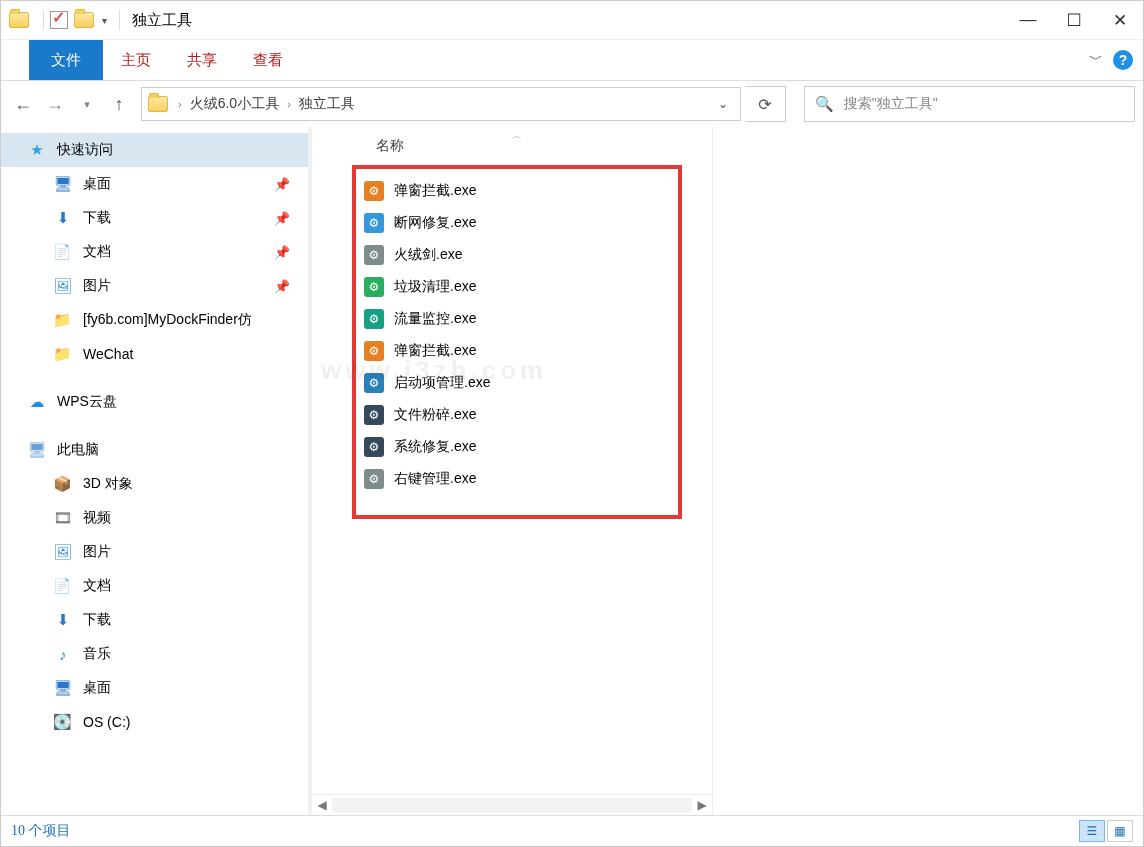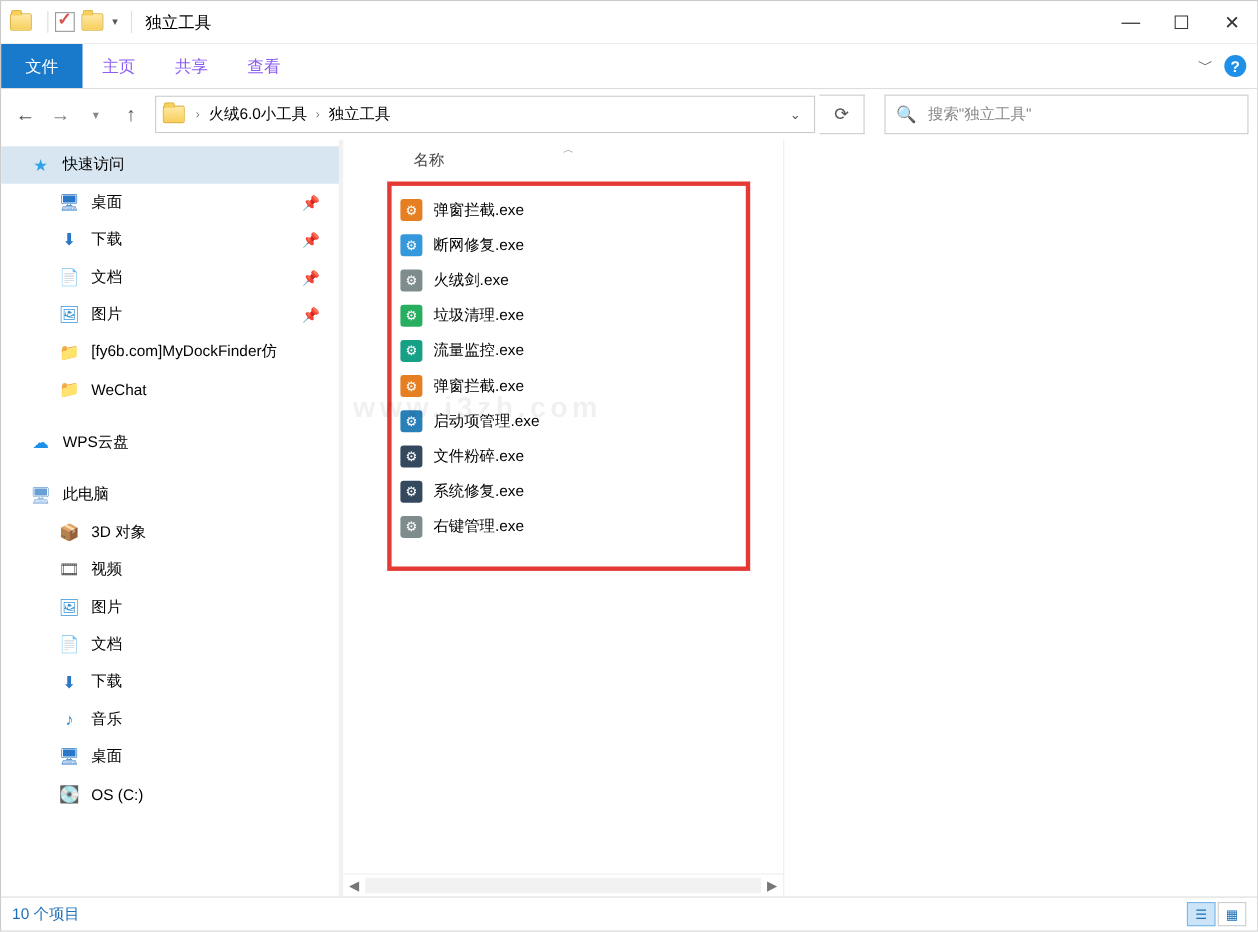--- a/index.html
+++ b/index.html
@@ -10,33 +10,33 @@
 .titlebar .folder-mini:before{content:"";position:absolute;top:-4px;left:0;width:8px;height:4px;background:#f7cf5a;border:1px solid #e0b84a;border-bottom:none;border-radius:2px 2px 0 0;}
 .titlebar .qdivider{width:1px;height:20px;background:#ddd;margin:0 6px;}
 .titlebar .check{width:16px;height:16px;border:1px solid #999;position:relative;margin-right:6px;}
 .titlebar .check:after{content:"✓";color:#d9534f;font-weight:bold;position:absolute;top:-4px;left:1px;font-size:16px;}
 .titlebar .downarrow{font-size:10px;color:#555;margin-right:6px;}
 .titlebar .title-text{margin-left:6px;font-size:15px;}
 .win-controls{margin-left:auto;display:flex;}
 .win-controls .wbtn{width:46px;height:38px;display:flex;align-items:center;justify-content:center;font-size:17px;color:#333;}
 
 .ribbon{height:40px;background:#fff;border-bottom:1px solid #ddd;display:flex;align-items:stretch;}
-.ribbon .file-tab{background:#1979ca;color:#fff;padding:0 22px;display:flex;align-items:center;font-size:15px;}
-.ribbon .tab{padding:0 18px;display:flex;align-items:center;color:#8b5cf6;font-size:15px;}
+.ribbon .file-tab{background:#1979ca;color:#fff;padding:0 22px;display:flex;align-items:center;font-size:15px;margin-left:28px;}
+.ribbon .tab{padding:0 18px;display:flex;align-items:center;color:#b91c1c;font-size:15px;}
 .ribbon .right{margin-left:auto;display:flex;align-items:center;padding-right:10px;gap:10px;}
 .ribbon .chev{font-size:14px;color:#555;}
 .ribbon .help{width:20px;height:20px;border-radius:50%;background:#1e90e8;color:#fff;display:flex;align-items:center;justify-content:center;font-size:14px;font-weight:bold;}
 
 .navbar{height:46px;display:flex;align-items:center;padding:6px 8px;gap:4px;box-sizing:border-box;}
 .navbar .navbtn{width:28px;height:28px;display:flex;align-items:center;justify-content:center;color:#888;font-size:18px;}
 .navbar .navbtn.active{color:#555;}
 .addressbar{flex:0 0 600px;height:34px;border:1px solid #ccc;display:flex;align-items:center;padding:0 6px;box-sizing:border-box;margin-left:4px;}
 .addressbar .folder-mini{width:18px;height:14px;background:linear-gradient(#ffe9a6,#f7cf5a);border:1px solid #e0b84a;border-radius:2px;margin-right:6px;position:relative;}
 .addressbar .folder-mini:before{content:"";position:absolute;top:-4px;left:0;width:8px;height:4px;background:#f7cf5a;border:1px solid #e0b84a;border-bottom:none;border-radius:2px 2px 0 0;}
-.addressbar .crumb{padding:0 4px;color:#000000;}
+.addressbar .crumb{padding:0 4px;color:#404040;}
 .addressbar .sep{color:#777;font-size:11px;padding:0 4px;}
 .addressbar .dd{margin-left:auto;color:#555;font-size:12px;padding:0 6px;}
 .navbar .refresh{width:40px;height:34px;border:1px solid #ccc;border-left:none;display:flex;align-items:center;justify-content:center;color:#555;font-size:16px;}
 .searchbox{flex:1;height:34px;border:1px solid #ccc;margin-left:14px;display:flex;align-items:center;padding:0 10px;color:#888;gap:10px;}
 .searchbox .mag{font-size:15px;}
 
 .body{flex:1;display:flex;min-height:0;}
 .sidebar{width:310px;border-right:1px solid #f0f0f0;overflow-y:auto;padding-top:6px;position:relative;}
 .sidebar .sep-right{position:absolute;right:0;top:0;bottom:0;width:3px;background:#f1f1f1;}
 .navitem{display:flex;align-items:center;height:34px;padding-left:26px;gap:10px;position:relative;}
@@ -61,21 +61,21 @@
 .fic.c9{background:#34495e;} .fic.c10{background:#7f8c8d;}
 .hscroll{height:20px;display:flex;align-items:center;margin-top:auto;border-top:1px solid #eee;}
 .hscroll .arrow{width:20px;text-align:center;color:#777;font-size:12px;}
 .hscroll .track{flex:1;height:14px;background:#f2f2f2;position:relative;}
 
 .preview{flex:1;display:flex;align-items:center;justify-content:center;color:#555;font-size:16px;}
 
 .watermark{position:absolute;left:320px;top:360px;font-size:48px;color:rgba(0,0,0,0.06);font-weight:bold;pointer-events:none;letter-spacing:2px;}
 .watermark .sub{font-size:26px;display:block;margin-top:-6px;letter-spacing:4px;}
 
-.statusbar{height:30px;border-top:1px solid #ddd;display:flex;align-items:center;padding:0 10px;font-size:14px;color:#1e6fb8;}
+.statusbar{height:30px;border-top:1px solid #ddd;display:flex;align-items:center;padding:0 10px;font-size:14px;color:#1e6fb8;font-family:Liberation Serif, serif;}
 .statusbar .view-toggles{margin-left:auto;display:flex;gap:2px;}
 .statusbar .vt{width:24px;height:20px;border:1px solid #ccc;display:flex;align-items:center;justify-content:center;font-size:12px;}
 .statusbar .vt.active{background:#cce4f7;border-color:#7ab7e8;}
 </style>
 </head>
 <body>
 
 <div class="window">
 
   <div class="titlebar">

